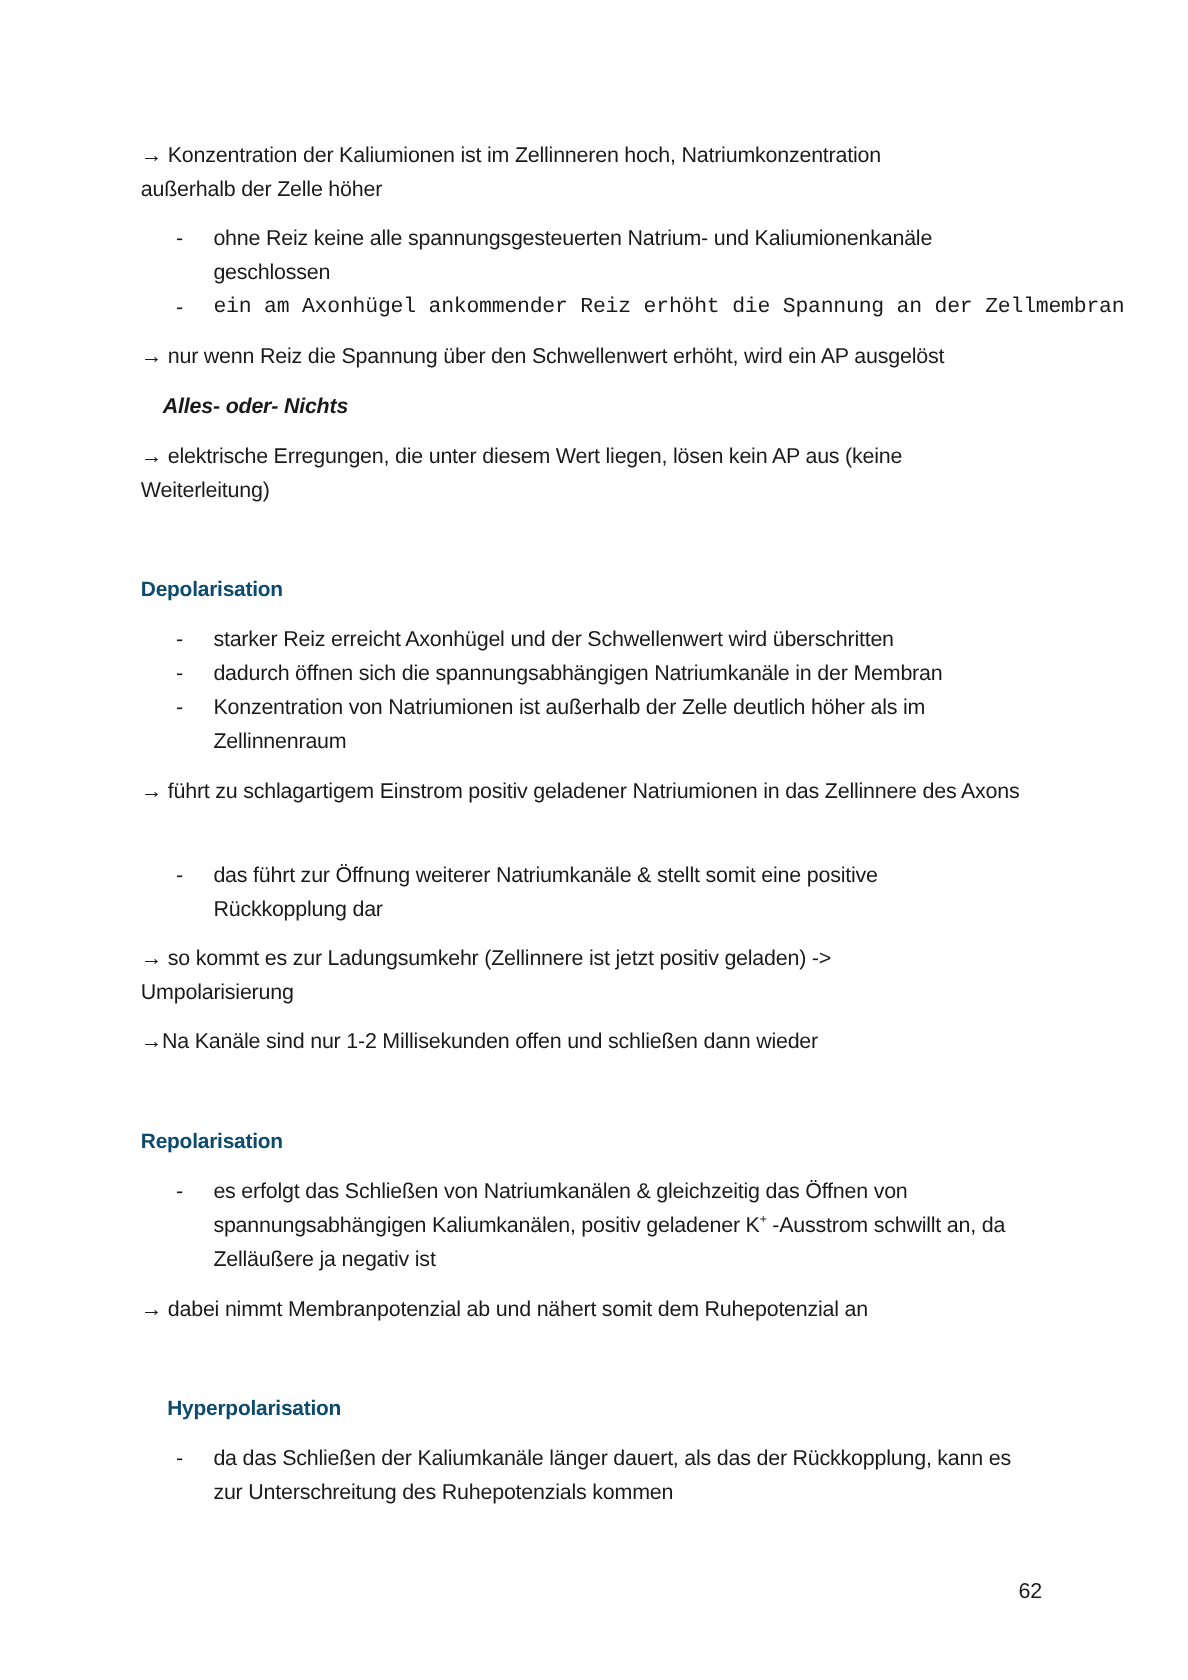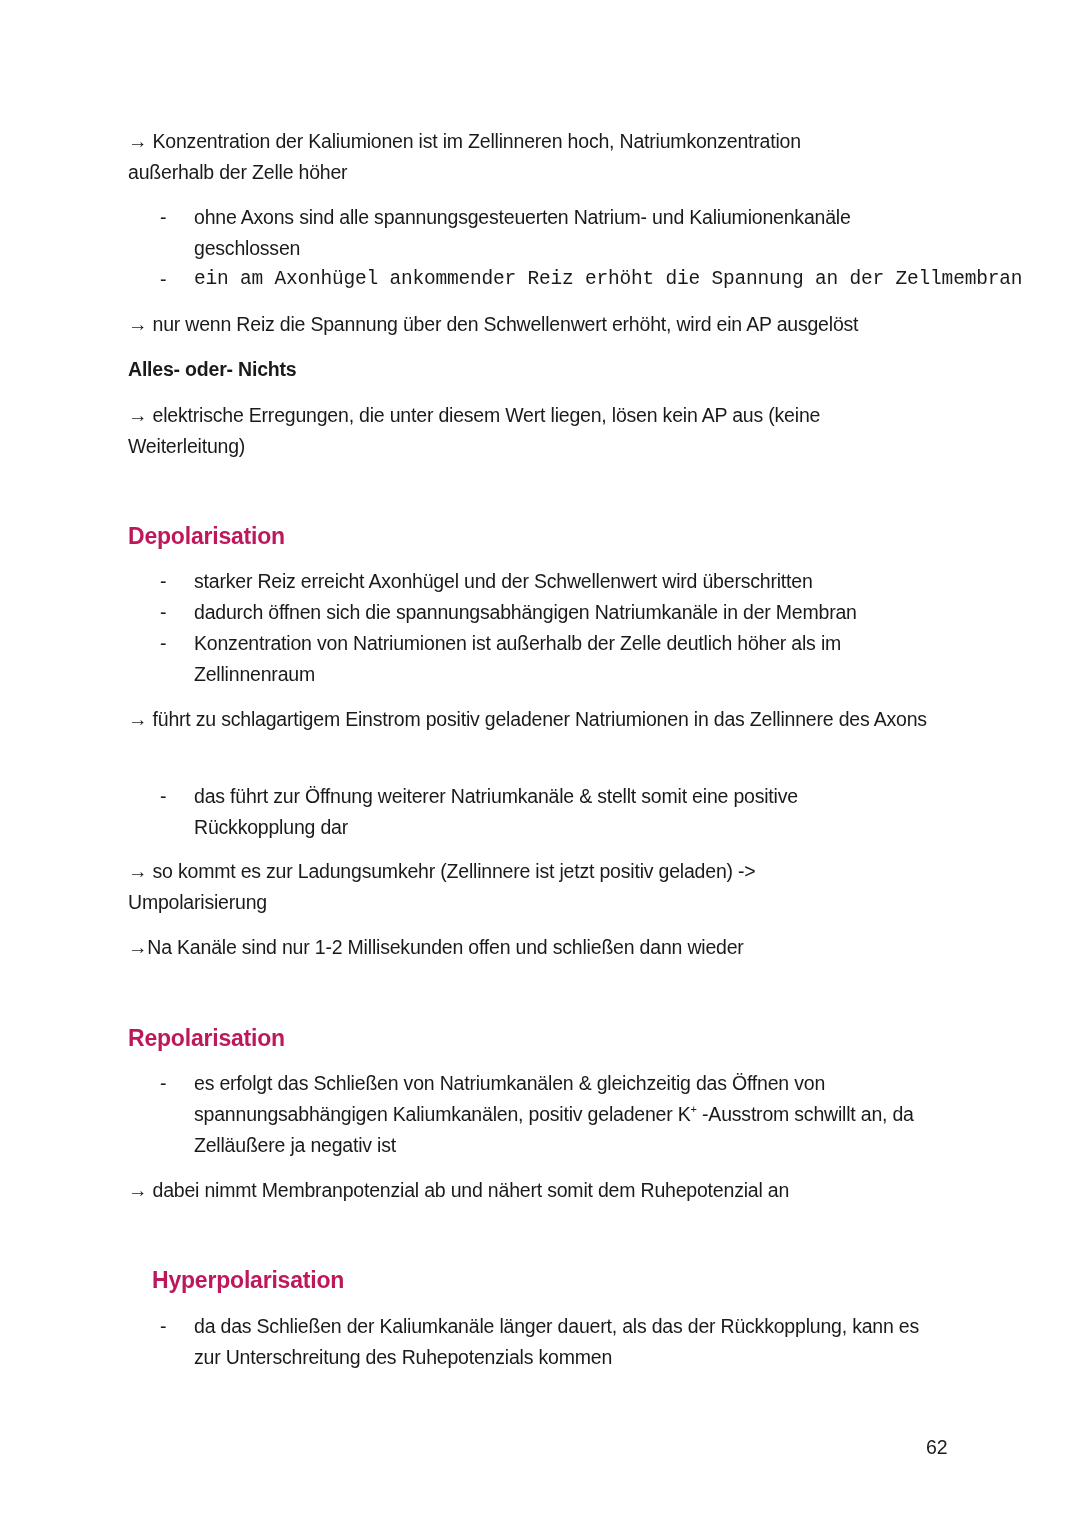--- a/index.html
+++ b/index.html
@@ -18,26 +18,28 @@
       top: 0;
       width: 830px;
     }
     .block {
       position: absolute;
       left: 0;
       width: 830px;
       line-height: 31px;
     }
     .heading {
-      color: #be185d;
+      color: #0c4a6e;
       font-weight: bold;
-      font-size: 23px;
+      font-size: 19px;
     }
     .italic-bold {
       font-weight: bold;
+      font-style: italic;
+      margin-left: 20px;
     }
     .bullet {
       position: absolute;
       left: 0;
       width: 830px;
       line-height: 31px;
     }
     .bullet .dash {
       position: absolute;
       left: 32px;
@@ -57,21 +59,21 @@
   </style>
 </head>
 <body>
 
 <div class="page">
 
   <div class="block" style="top:126px; width:760px;">→ Konzentration der Kaliumionen ist im Zellinneren hoch, Natriumkonzentration außerhalb der Zelle höher</div>
 
   <div class="bullet" style="top:202px; width:800px;">
     <span class="dash">-</span>
-    <span class="btext">ohne Axons sind alle spannungsgesteuerten Natrium- und Kaliumionenkanäle geschlossen</span>
+    <span class="btext">ohne Reiz keine alle spannungsgesteuerten Natrium- und Kaliumionenkanäle geschlossen</span>
   </div>
   <div class="bullet" style="top:264px;">
     <span class="dash">-</span>
     <span class="btext" style="white-space:nowrap;font-family:Liberation Mono, monospace;">ein am Axonhügel ankommender Reiz erhöht die Spannung an der Zellmembran</span>
   </div>
 
   <div class="block" style="top:309px; white-space:nowrap;">→ nur wenn Reiz die Spannung über den Schwellenwert erhöht, wird ein AP ausgelöst</div>
 
   <div class="block italic-bold" style="top:354px;">Alles- oder- Nichts</div>
 

